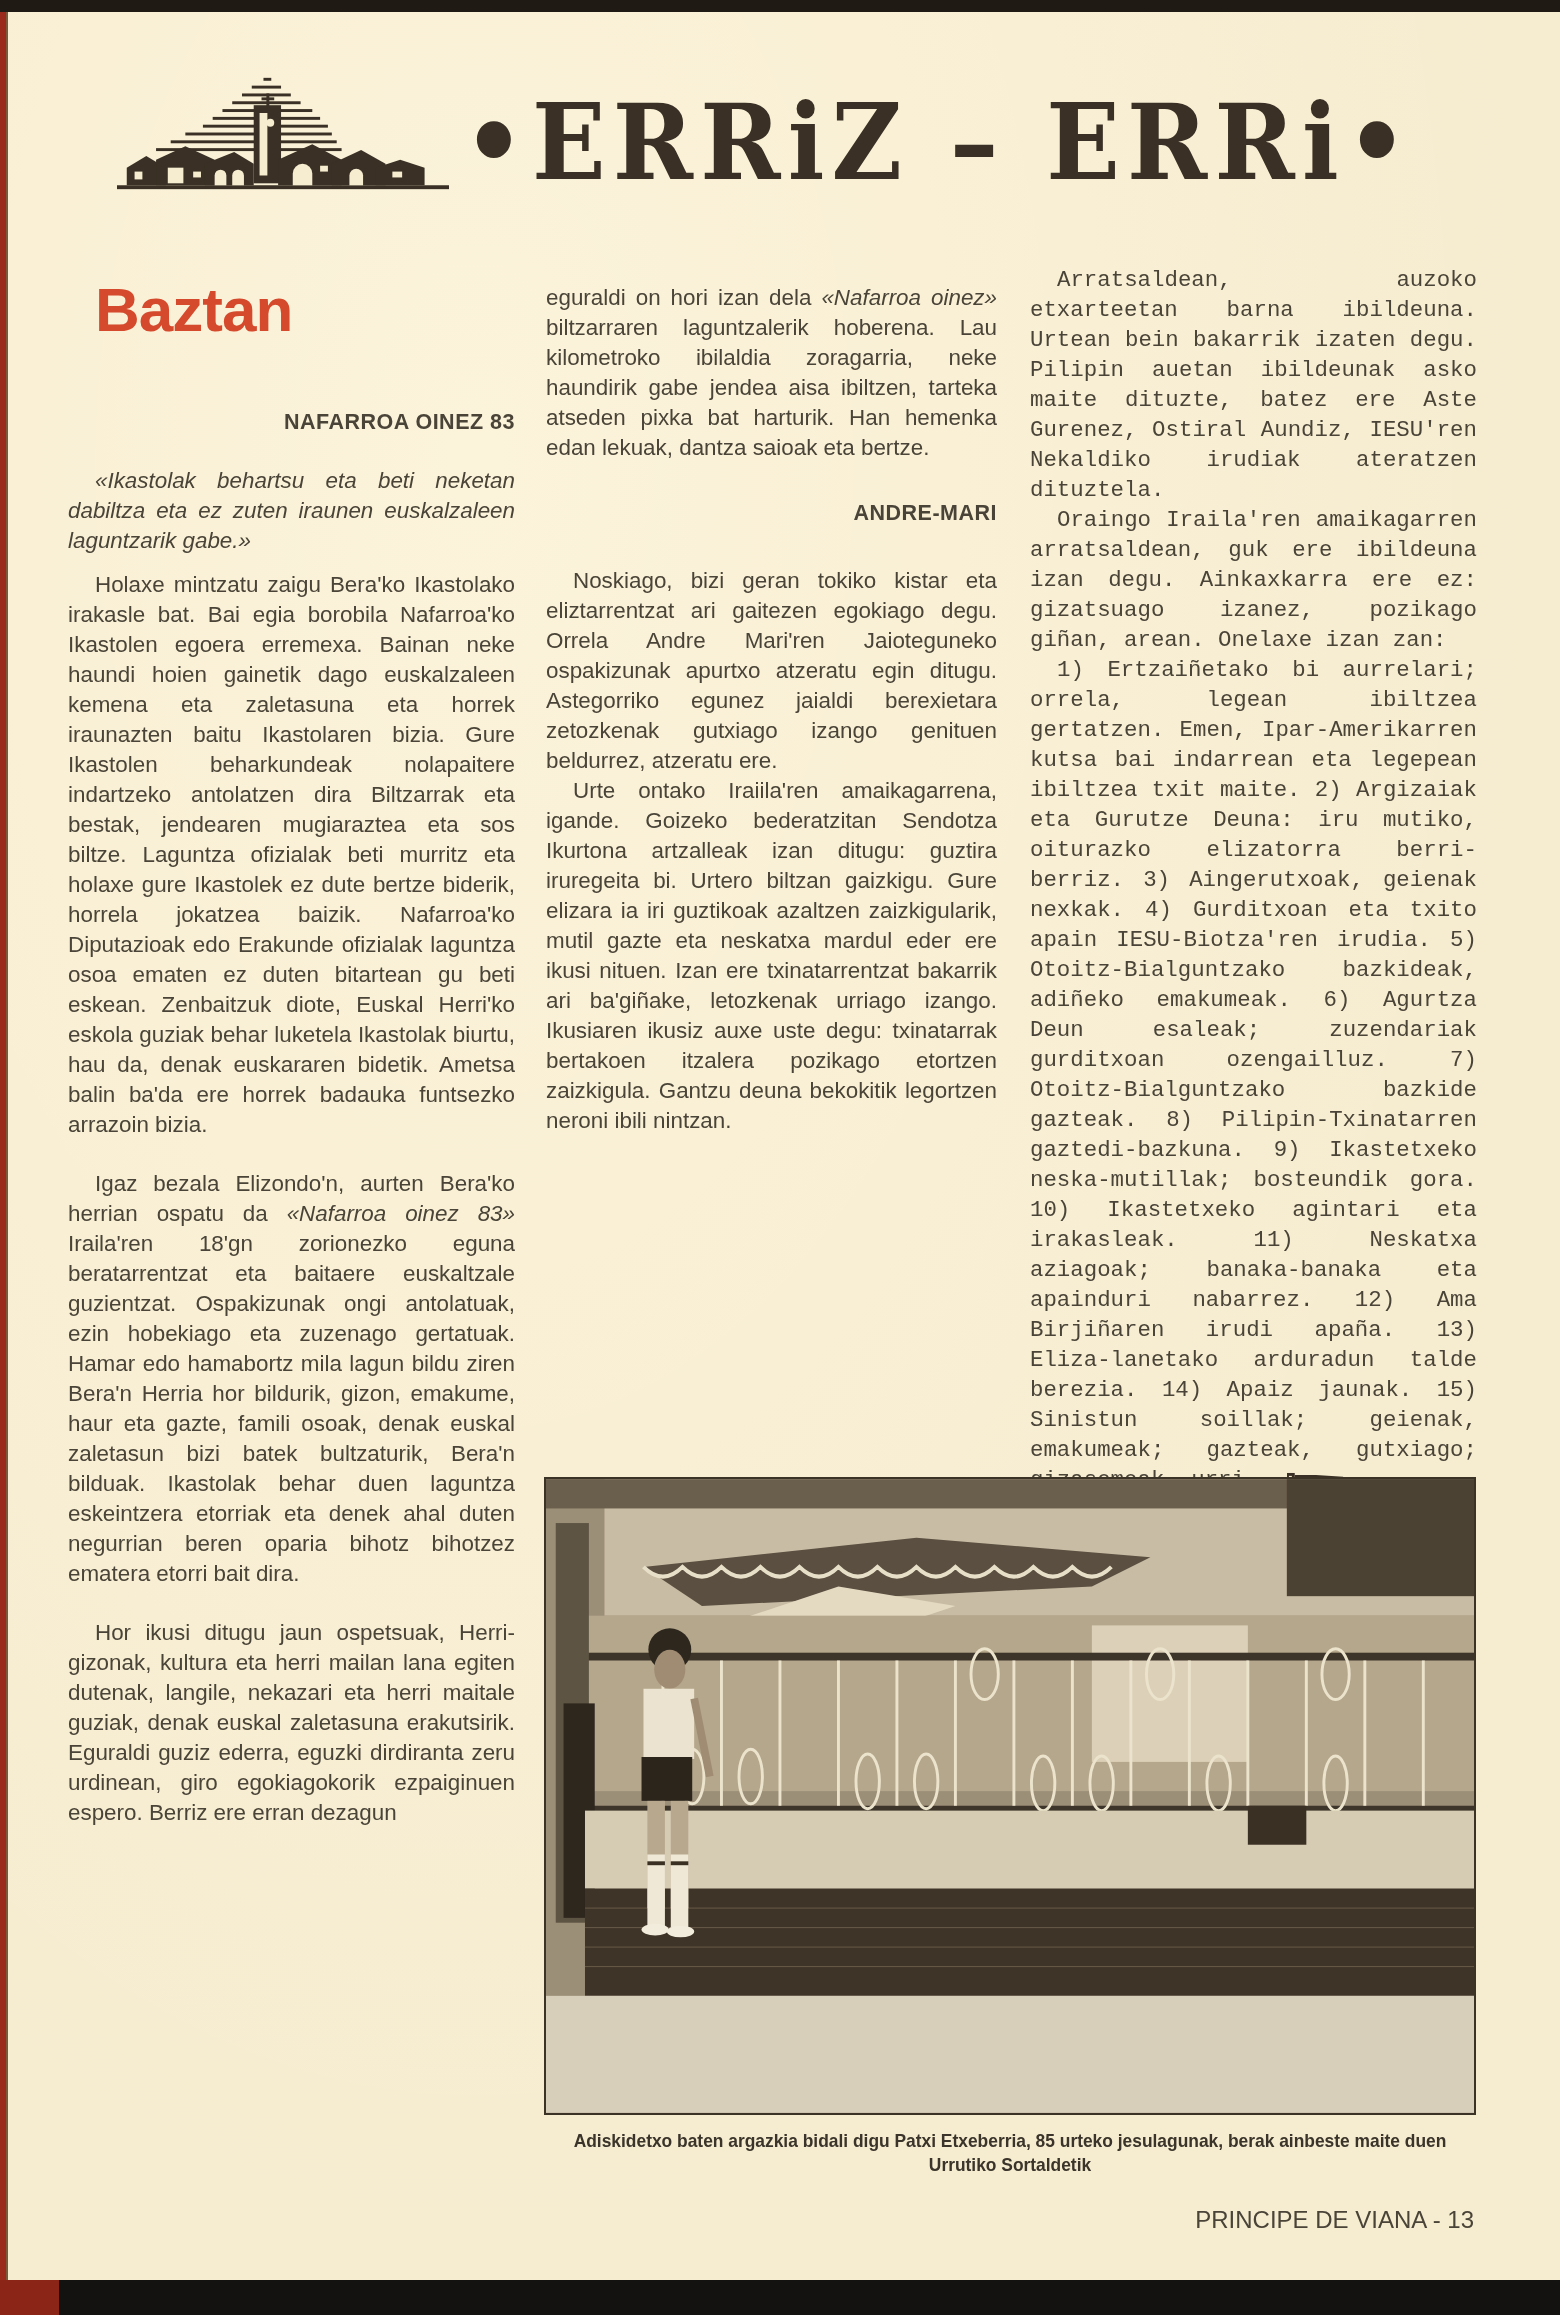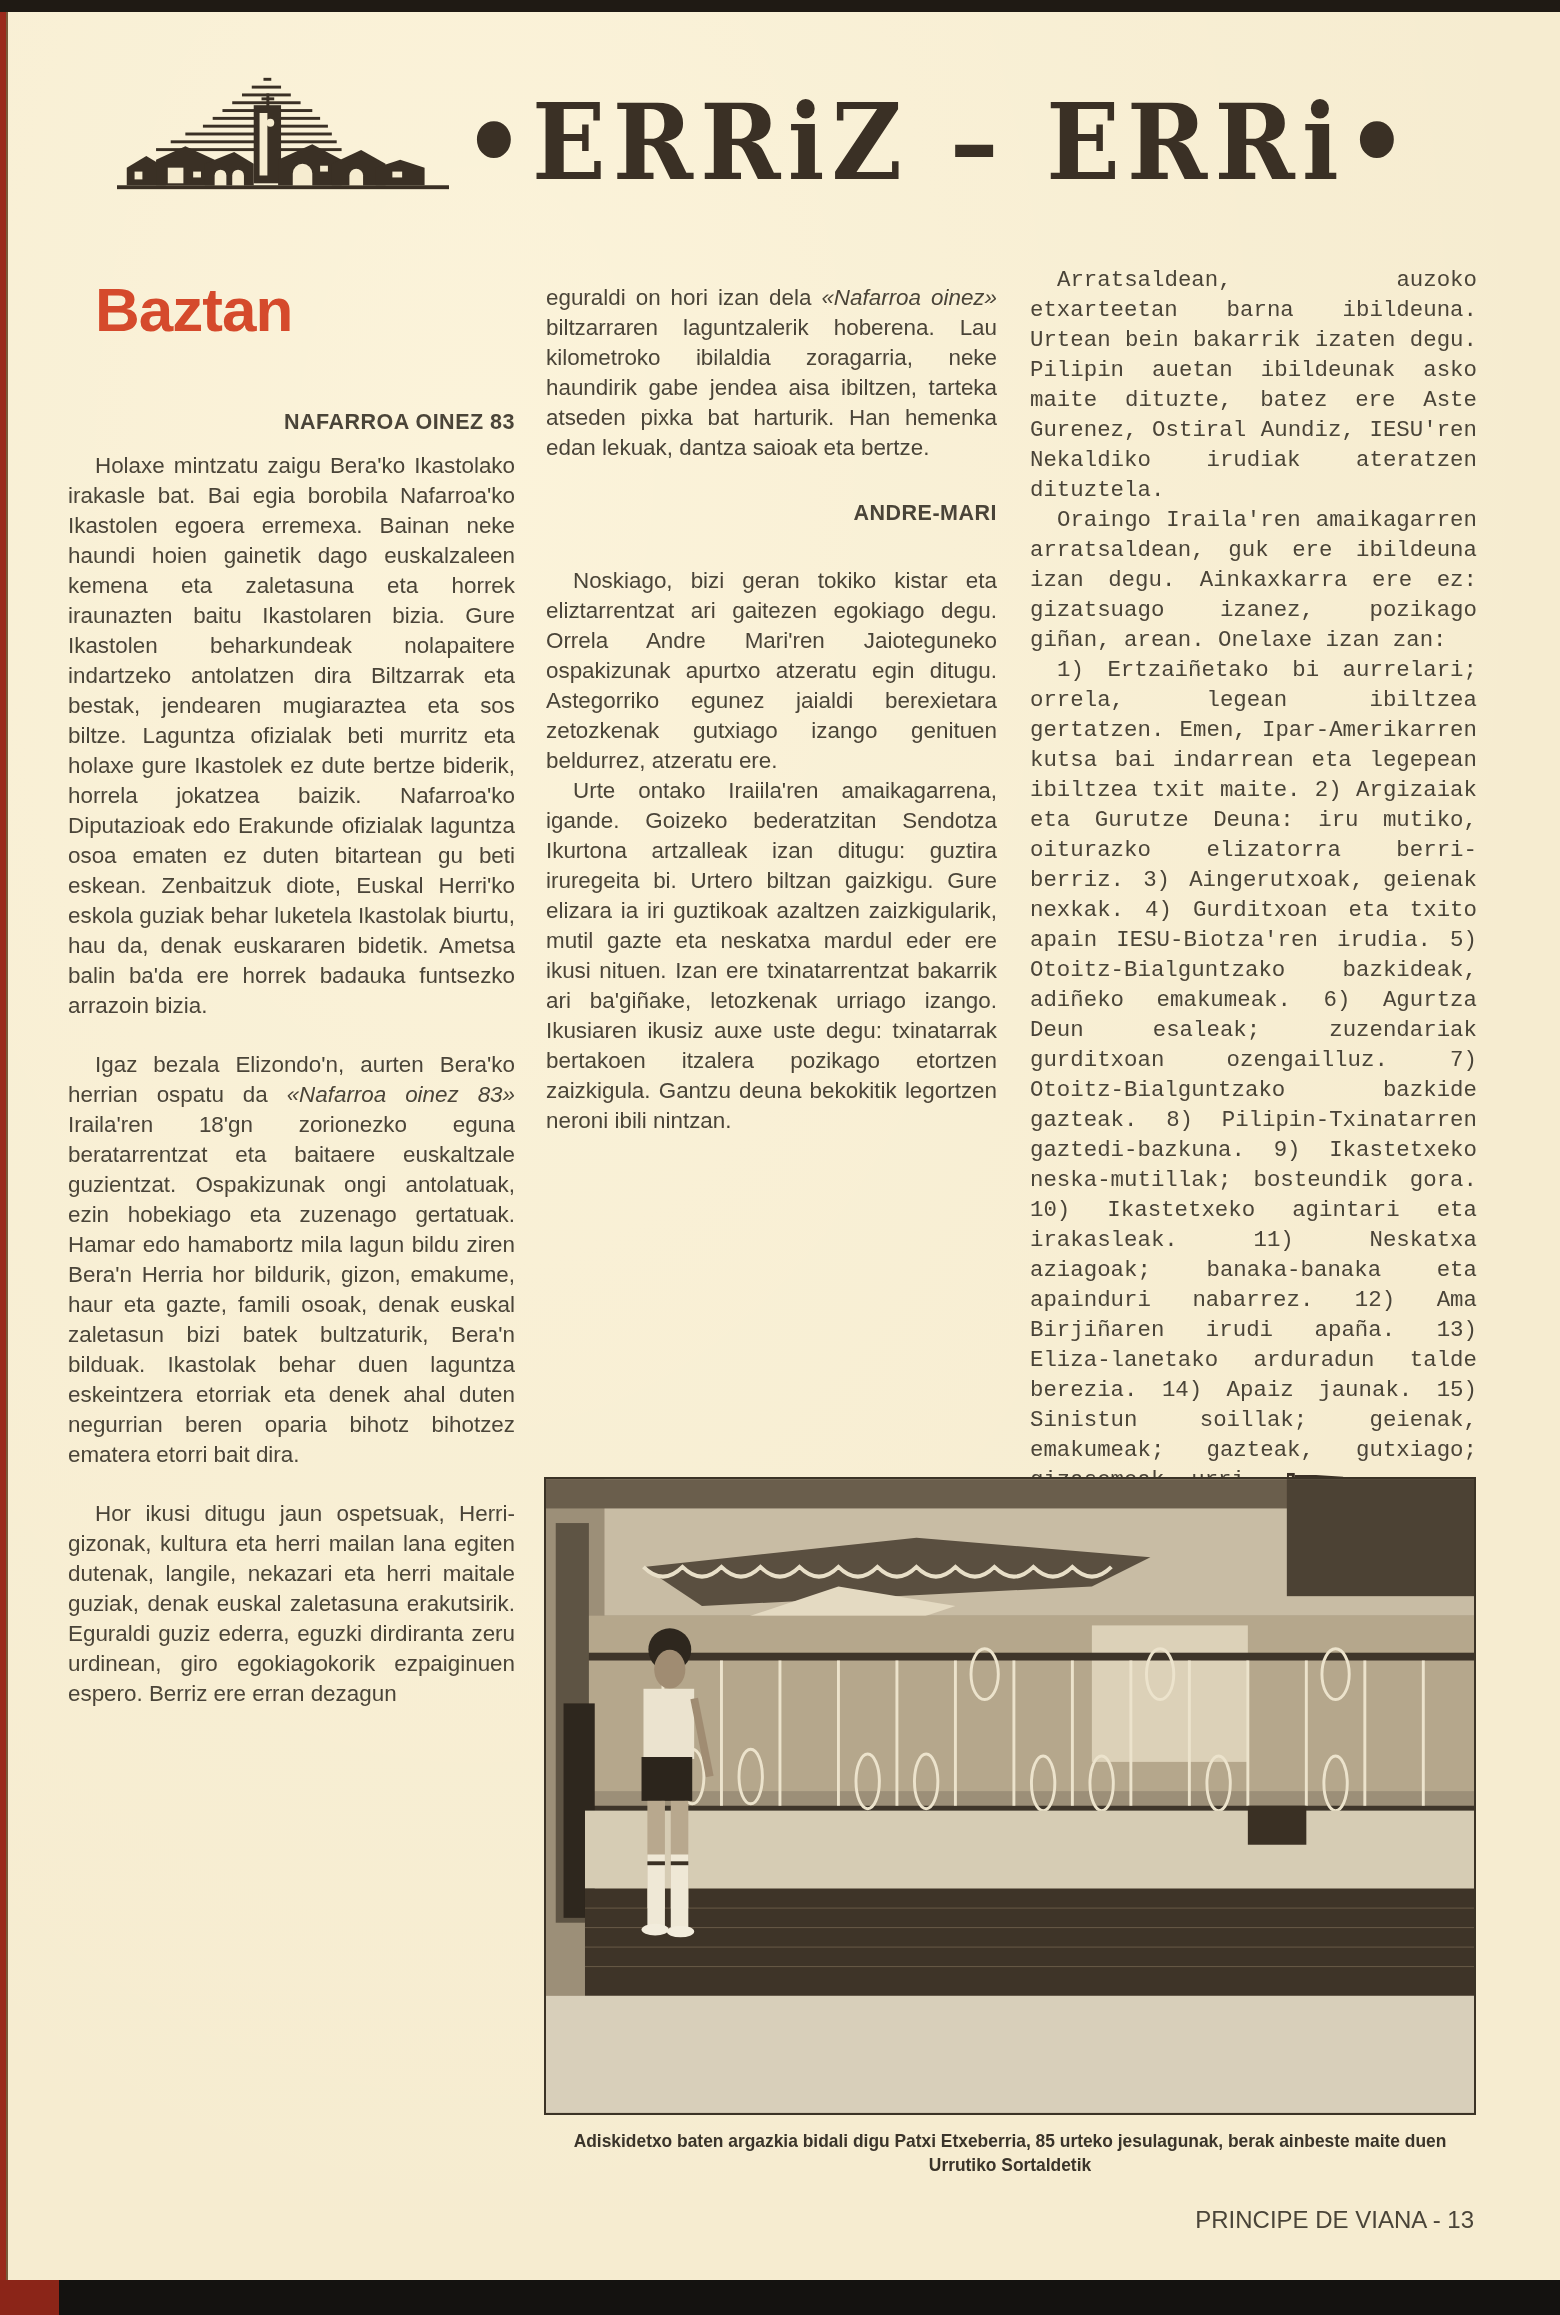--- a/index.html
+++ b/index.html
@@ -104,20 +104,21 @@
       <rect x="282" y="104" width="10" height="6"></rect>
       <rect x="18" y="104" width="8" height="8"></rect>
     </g>
   </svg>
   <div class="masthead">•ERRiZ – ERRi•</div>
 </div>
 
 <div class="col col1">
   <p class="headline">Baztan</p>
   <p class="subhead" style="margin-top:66px;">NAFARROA OINEZ 83</p>
+  <p class="quote" style="margin-top:29px;">«Ikastolak behartsu eta beti neketan dabiltza eta ez zuten iraunen euskalzaleen laguntzarik gabe.»</p>
   <p class="gap" style="margin-top:13.7px;">Holaxe mintzatu zaigu Bera'ko Ikastolako irakasle bat. Bai egia borobila Nafarroa'ko Ikastolen egoera erremexa. Bainan neke haundi hoien gainetik dago euskalzaleen kemena eta zaletasuna eta horrek iraunazten baitu Ikastolaren bizia. Gure Ikastolen beharkundeak nolapaitere indartzeko antolatzen dira Biltzarrak eta bestak, jendearen mugiaraztea eta sos biltze. Laguntza ofizialak beti murritz eta holaxe gure Ikastolek ez dute bertze biderik, horrela jokatzea baizik. Nafarroa'ko Diputazioak edo Erakunde ofizialak laguntza osoa ematen ez duten bitartean gu beti eskean. Zenbaitzuk diote, Euskal Herri'ko eskola guziak behar luketela Ikastolak biurtu, hau da, denak euskararen bidetik. Ametsa balin ba'da ere horrek badauka funtsezko arrazoin bizia.</p>
   <p class="gap" style="margin-top:29px;"><span>Igaz bezala Elizondo'n, aurten Bera'ko herrian ospatu da </span><span class="it">«Nafarroa oinez 83»</span><span> Iraila'ren 18'gn zorionezko eguna beratarrentzat eta baitaere euskaltzale guzientzat. Ospakizunak ongi antolatuak, ezin hobekiago eta zuzenago gertatuak. Hamar edo hamabortz mila lagun bildu ziren Bera'n Herria hor bildurik, gizon, emakume, haur eta gazte, famili osoak, denak euskal zaletasun bizi batek bultzaturik, Bera'n bilduak. Ikastolak behar duen laguntza eskeintzera etorriak eta denek ahal duten negurrian beren oparia bihotz bihotzez ematera etorri bait dira.</span></p>
   <p class="gap" style="margin-top:29px;">Hor ikusi ditugu jaun ospetsuak, Herri-gizonak, kultura eta herri mailan lana egiten dutenak, langile, nekazari eta herri maitale guziak, denak euskal zaletasuna erakutsirik. Eguraldi guziz ederra, eguzki dirdiranta zeru urdinean, giro egokiagokorik ezpaiginuen espero. Berriz ere erran dezagun</p>
 </div>
 
 <div class="col col2">
   <p style="text-indent:0;"><span>eguraldi on hori izan dela </span><span class="it">«Nafarroa oinez»</span><span> biltzarraren laguntzalerik hoberena. Lau kilometroko ibilaldia zoragarria, neke haundirik gabe jendea aisa ibiltzen, tarteka atseden pixka bat harturik. Han hemenka edan lekuak, dantza saioak eta bertze.</span></p>
   <p class="subhead" style="margin-top:35px;">ANDRE-MARI</p>
   <p style="margin-top:38px;">Noskiago, bizi geran tokiko kistar eta eliztarrentzat ari gaitezen egokiago degu. Orrela Andre Mari'ren Jaioteguneko ospakizunak apurtxo atzeratu egin ditugu. Astegorriko egunez jaialdi berexietara zetozkenak gutxiago izango genituen beldurrez, atzeratu ere.</p>
   <p>Urte ontako Iraiila'ren amaikagarrena, igande. Goizeko bederatzitan Sendotza Ikurtona artzalleak izan ditugu: guztira iruregeita bi. Urtero biltzan gaizkigu. Gure elizara ia iri guztikoak azaltzen zaizkigularik, mutil gazte eta neskatxa mardul eder ere ikusi nituen. Izan ere txinatarrentzat bakarrik ari ba'giñake, letozkenak urriago izango. Ikusiaren ikusiz auxe uste degu: txinatarrak bertakoen itzalera pozikago etortzen zaizkigula. Gantzu deuna bekokitik legortzen neroni ibili nintzan.</p>

